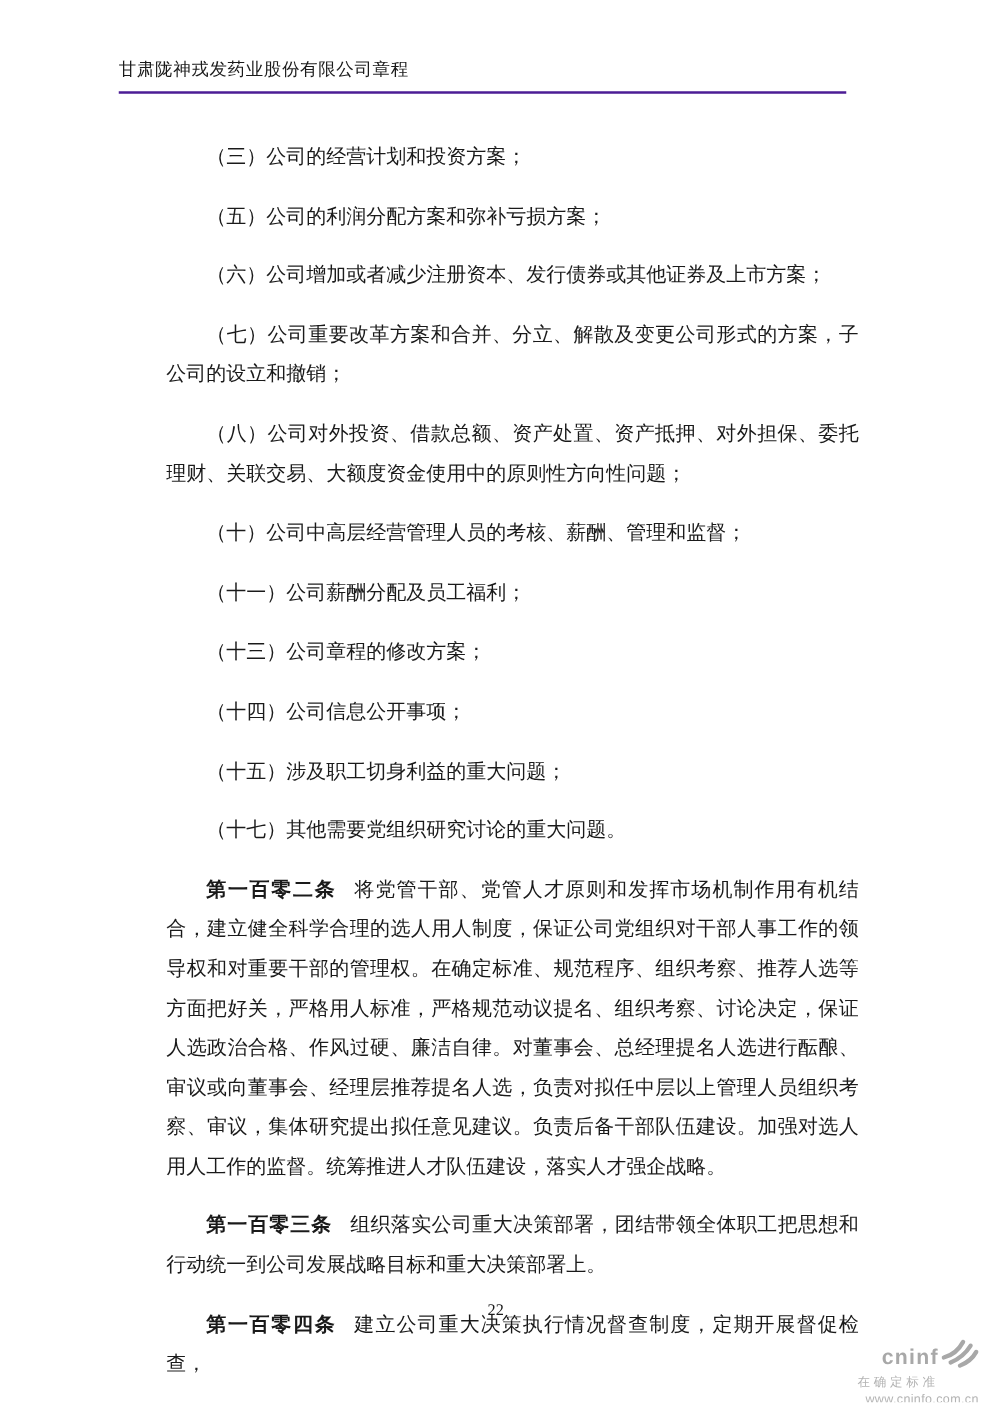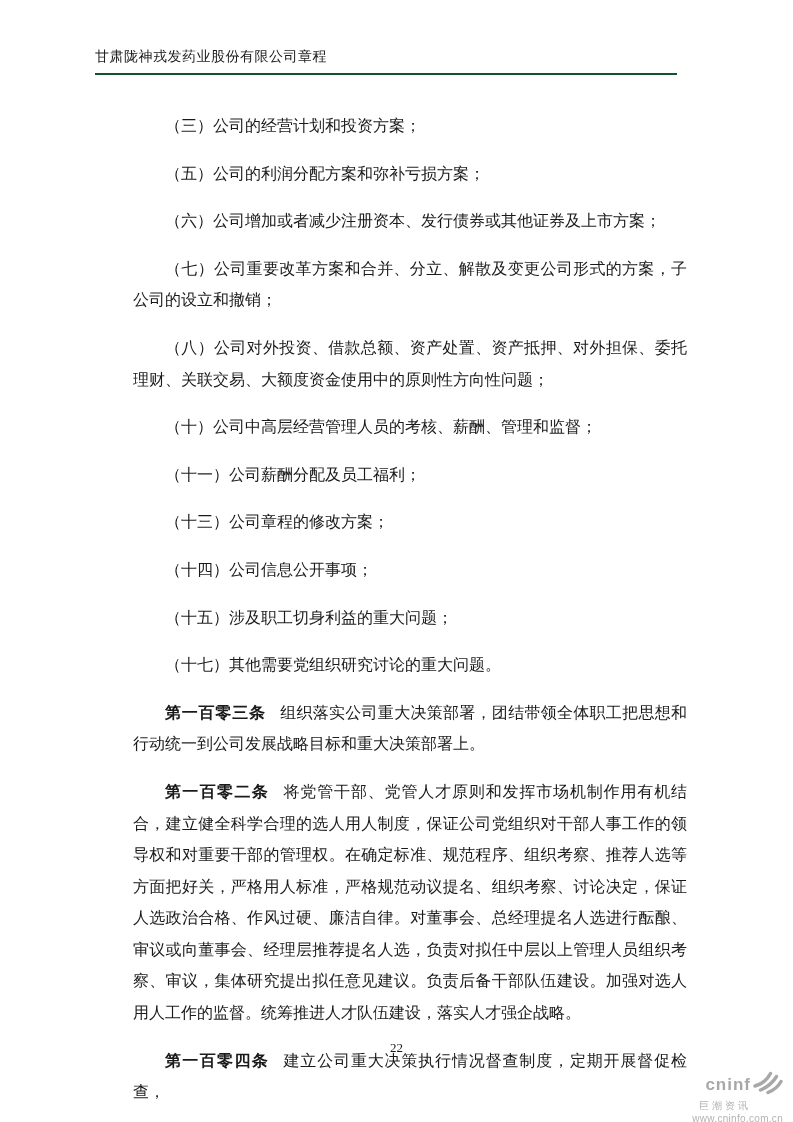--- a/index.html
+++ b/index.html
@@ -15,21 +15,21 @@
     overflow: hidden;
     font-family: "Liberation Serif", "DejaVu Serif", serif;
     color: #1a1a1a;
   }
   
   .header {
     position: absolute;
     left: 95px;
     top: 48px;
     width: 582px;
-    border-bottom: 2px solid #14532d;
+    border-bottom: 2px solid #4c1d95;
     padding-bottom: 7px;
   }
   .header-title {
     font-size: 14px;
     line-height: 18px;
     letter-spacing: 0.5px;
     color: #1a1a1a;
   }
   
   .body {
@@ -114,37 +114,37 @@
     <p class="para">（六）公司增加或者减少注册资本、发行债券或其他证券及上市方案；</p>
     <p class="para">（七）公司重要改革方案和合并、分立、解散及变更公司形式的方案，子公司的设立和撤销；</p>
     <p class="para">（八）公司对外投资、借款总额、资产处置、资产抵押、对外担保、委托理财、关联交易、大额度资金使用中的原则性方向性问题；</p>
     <p class="para">（十）公司中高层经营管理人员的考核、薪酬、管理和监督；</p>
     <p class="para">（十一）公司薪酬分配及员工福利；</p>
     <p class="para">（十三）公司章程的修改方案；</p>
     <p class="para">（十四）公司信息公开事项；</p>
     <p class="para">（十五）涉及职工切身利益的重大问题；</p>
     <p class="para">（十七）其他需要党组织研究讨论的重大问题。</p>
 
+    <p class="para"><span class="art-num">第一百零二条</span><span>将党管干部、党管人才原则和发挥市场机制作用有机结合，建立健全科学合理的选人用人制度，保证公司党组织对干部人事工作的领导权和对重要干部的管理权。在确定标准、规范程序、组织考察、推荐人选等方面把好关，严格用人标准，严格规范动议提名、组织考察、讨论决定，保证人选政治合格、作风过硬、廉洁自律。对董事会、总经理提名人选进行酝酿、审议或向董事会、经理层推荐提名人选，负责对拟任中层以上管理人员组织考察、审议，集体研究提出拟任意见建议。负责后备干部队伍建设。加强对选人用人工作的监督。统筹推进人才队伍建设，落实人才强企战略。</span></p>
     <p class="para"><span class="art-num">第一百零三条</span><span>组织落实公司重大决策部署，团结带领全体职工把思想和行动统一到公司发展战略目标和重大决策部署上。</span></p>
-    <p class="para"><span class="art-num">第一百零二条</span><span>将党管干部、党管人才原则和发挥市场机制作用有机结合，建立健全科学合理的选人用人制度，保证公司党组织对干部人事工作的领导权和对重要干部的管理权。在确定标准、规范程序、组织考察、推荐人选等方面把好关，严格用人标准，严格规范动议提名、组织考察、讨论决定，保证人选政治合格、作风过硬、廉洁自律。对董事会、总经理提名人选进行酝酿、审议或向董事会、经理层推荐提名人选，负责对拟任中层以上管理人员组织考察、审议，集体研究提出拟任意见建议。负责后备干部队伍建设。加强对选人用人工作的监督。统筹推进人才队伍建设，落实人才强企战略。</span></p>
     <p class="para"><span class="art-num">第一百零四条</span><span>建立公司重大决策执行情况督查制度，定期开展督促检查，</span></p>
   </div>
 
   <div class="page-number">22</div>
 
   <div class="logo-block">
     <div class="logo-row">
       <span class="logo-brand">cninf</span>
       <span class="logo-swirl">
         <svg width="30" height="24" viewBox="0 0 30 24">
           <g fill="none" stroke="#a8a8a8" stroke-width="3.4" stroke-linecap="round">
             <path d="M2 15 C 8 13.5, 14 9, 17.5 2.5"></path>
             <path d="M7.5 19 C 13.5 16.5, 19.5 12, 23.5 5.5"></path>
             <path d="M15 21.5 C 20 19.5, 25 16, 28 10.5"></path>
           </g>
         </svg>
       </span>
     </div>
-    <div class="logo-cn">巨潮资讯</div>
+    <div class="logo-cn">在确定标准</div>
     <div class="logo-url">www.cninfo.com.cn</div>
   </div>
 
 </div>
 
 </body></html>

